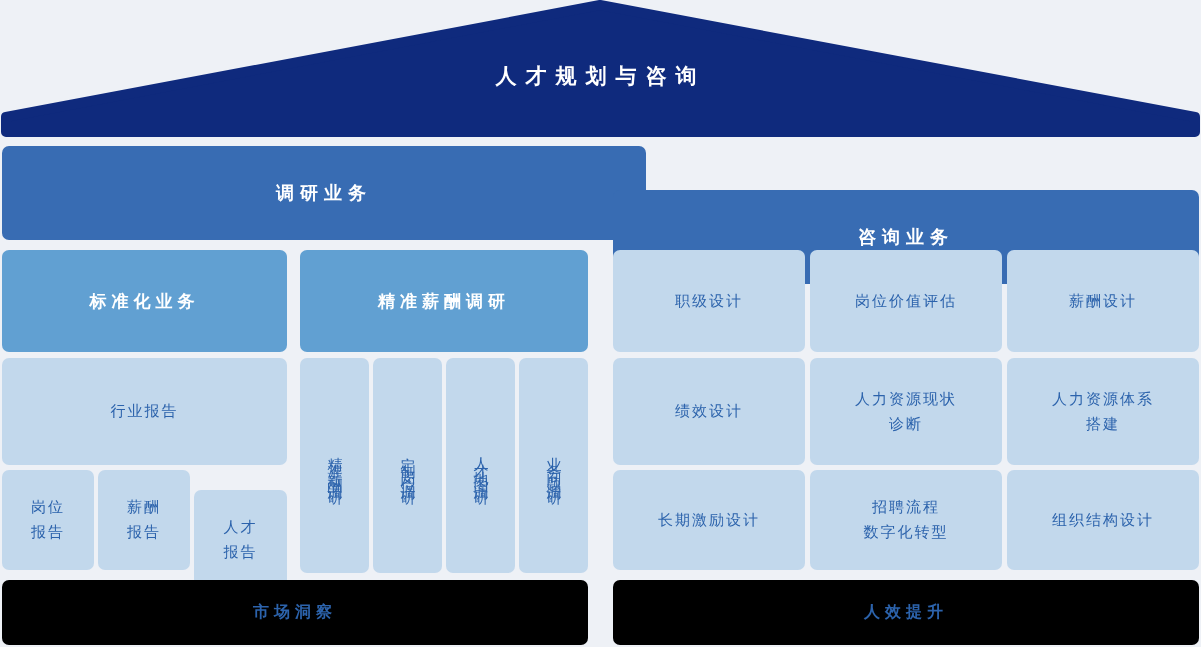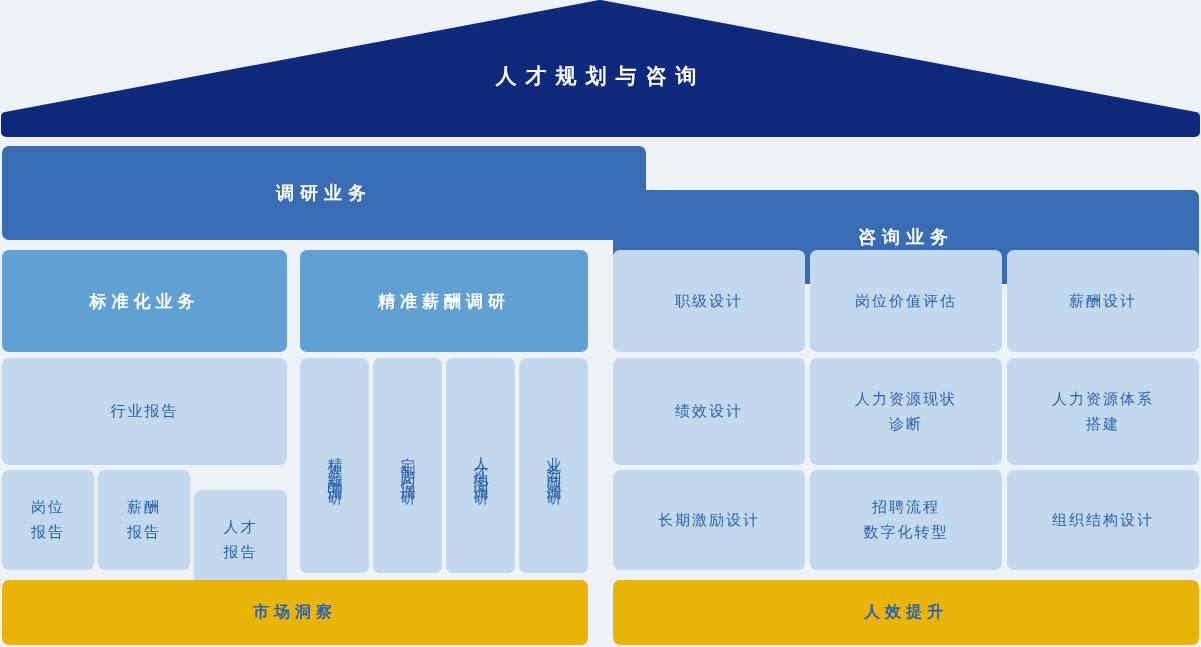--- a/index.html
+++ b/index.html
@@ -62,21 +62,21 @@
     line-height: 1.65;
     white-space: pre-line;
   }
   .vert {
     writing-mode: vertical-lr;
     text-orientation: upright;
     letter-spacing: 7px;
     font-size: 15px;
   }
   .footerbar {
-    background: #eab308;
+    background: #000000;
     color: #2c63ac;
     font-size: 16px;
     font-weight: bold;
     letter-spacing: 5px;
   }
 
   
   .p-l-header   { left: 2px;   top: 146px; width: 644px; height: 94px; text-align: center; }
   .p-l-std      { left: 2px;   top: 250px; width: 285px; height: 102px; }
   .p-l-cust     { left: 300px; top: 250px; width: 288px; height: 102px; }

